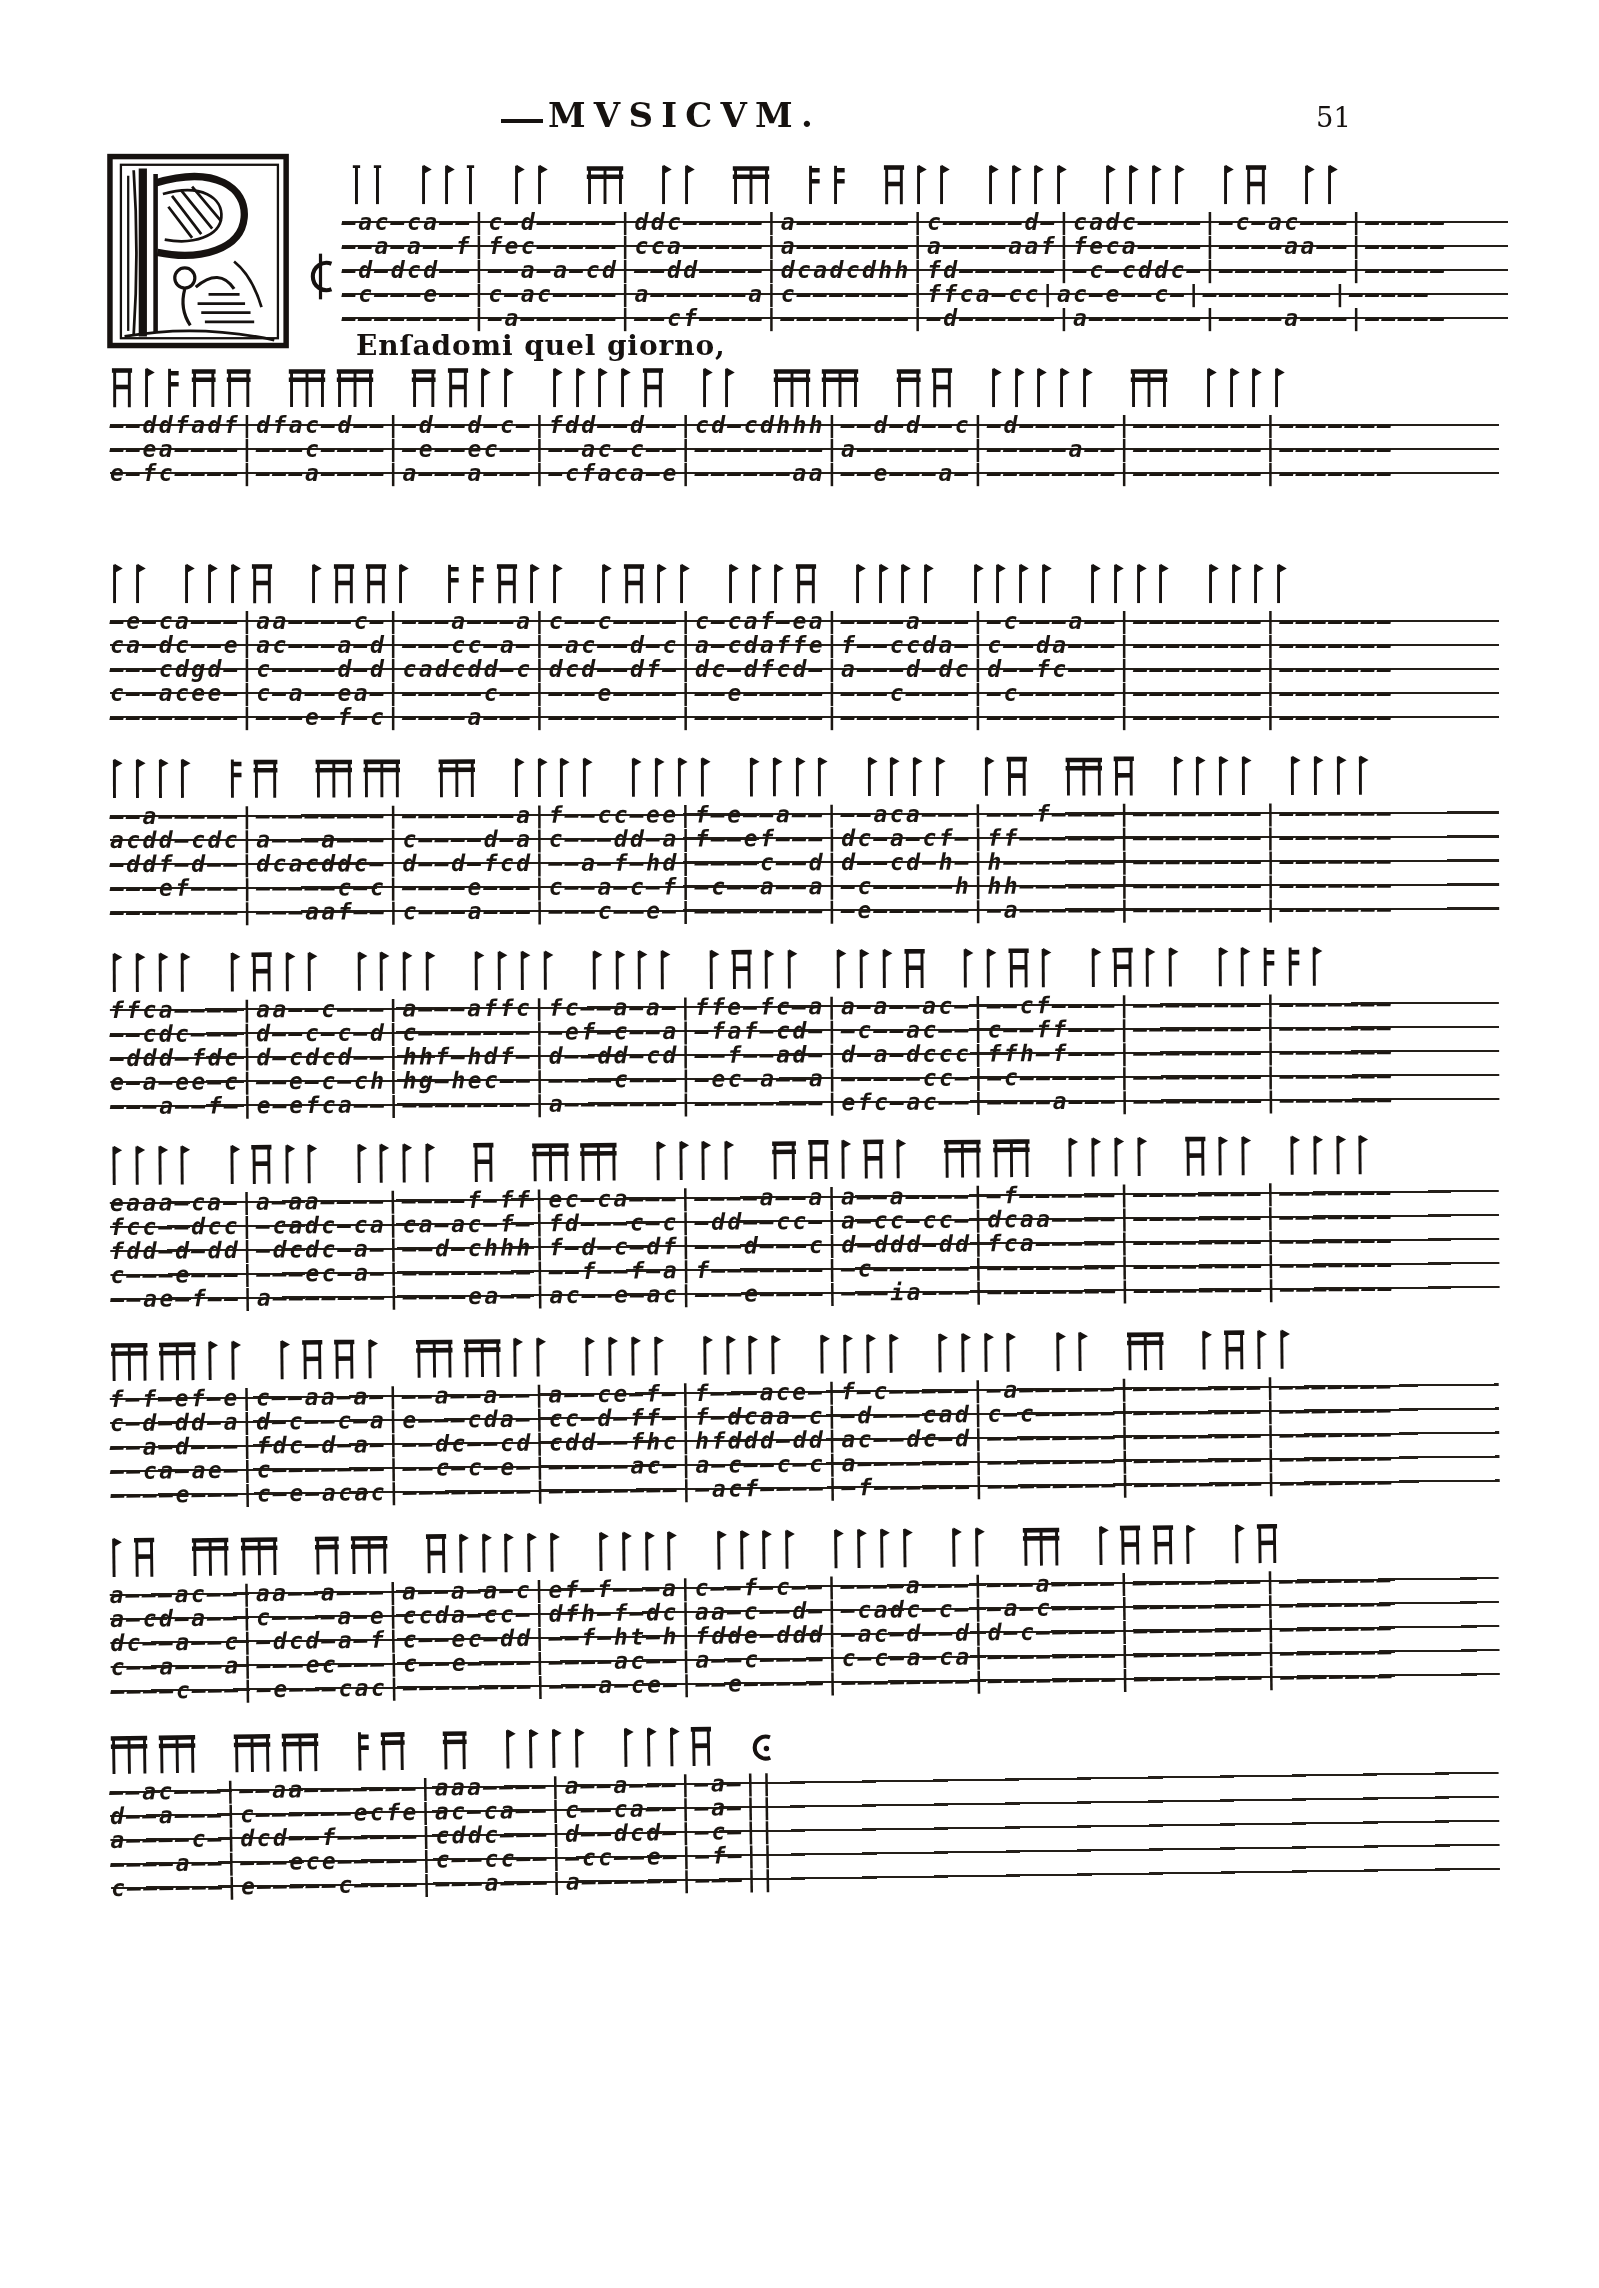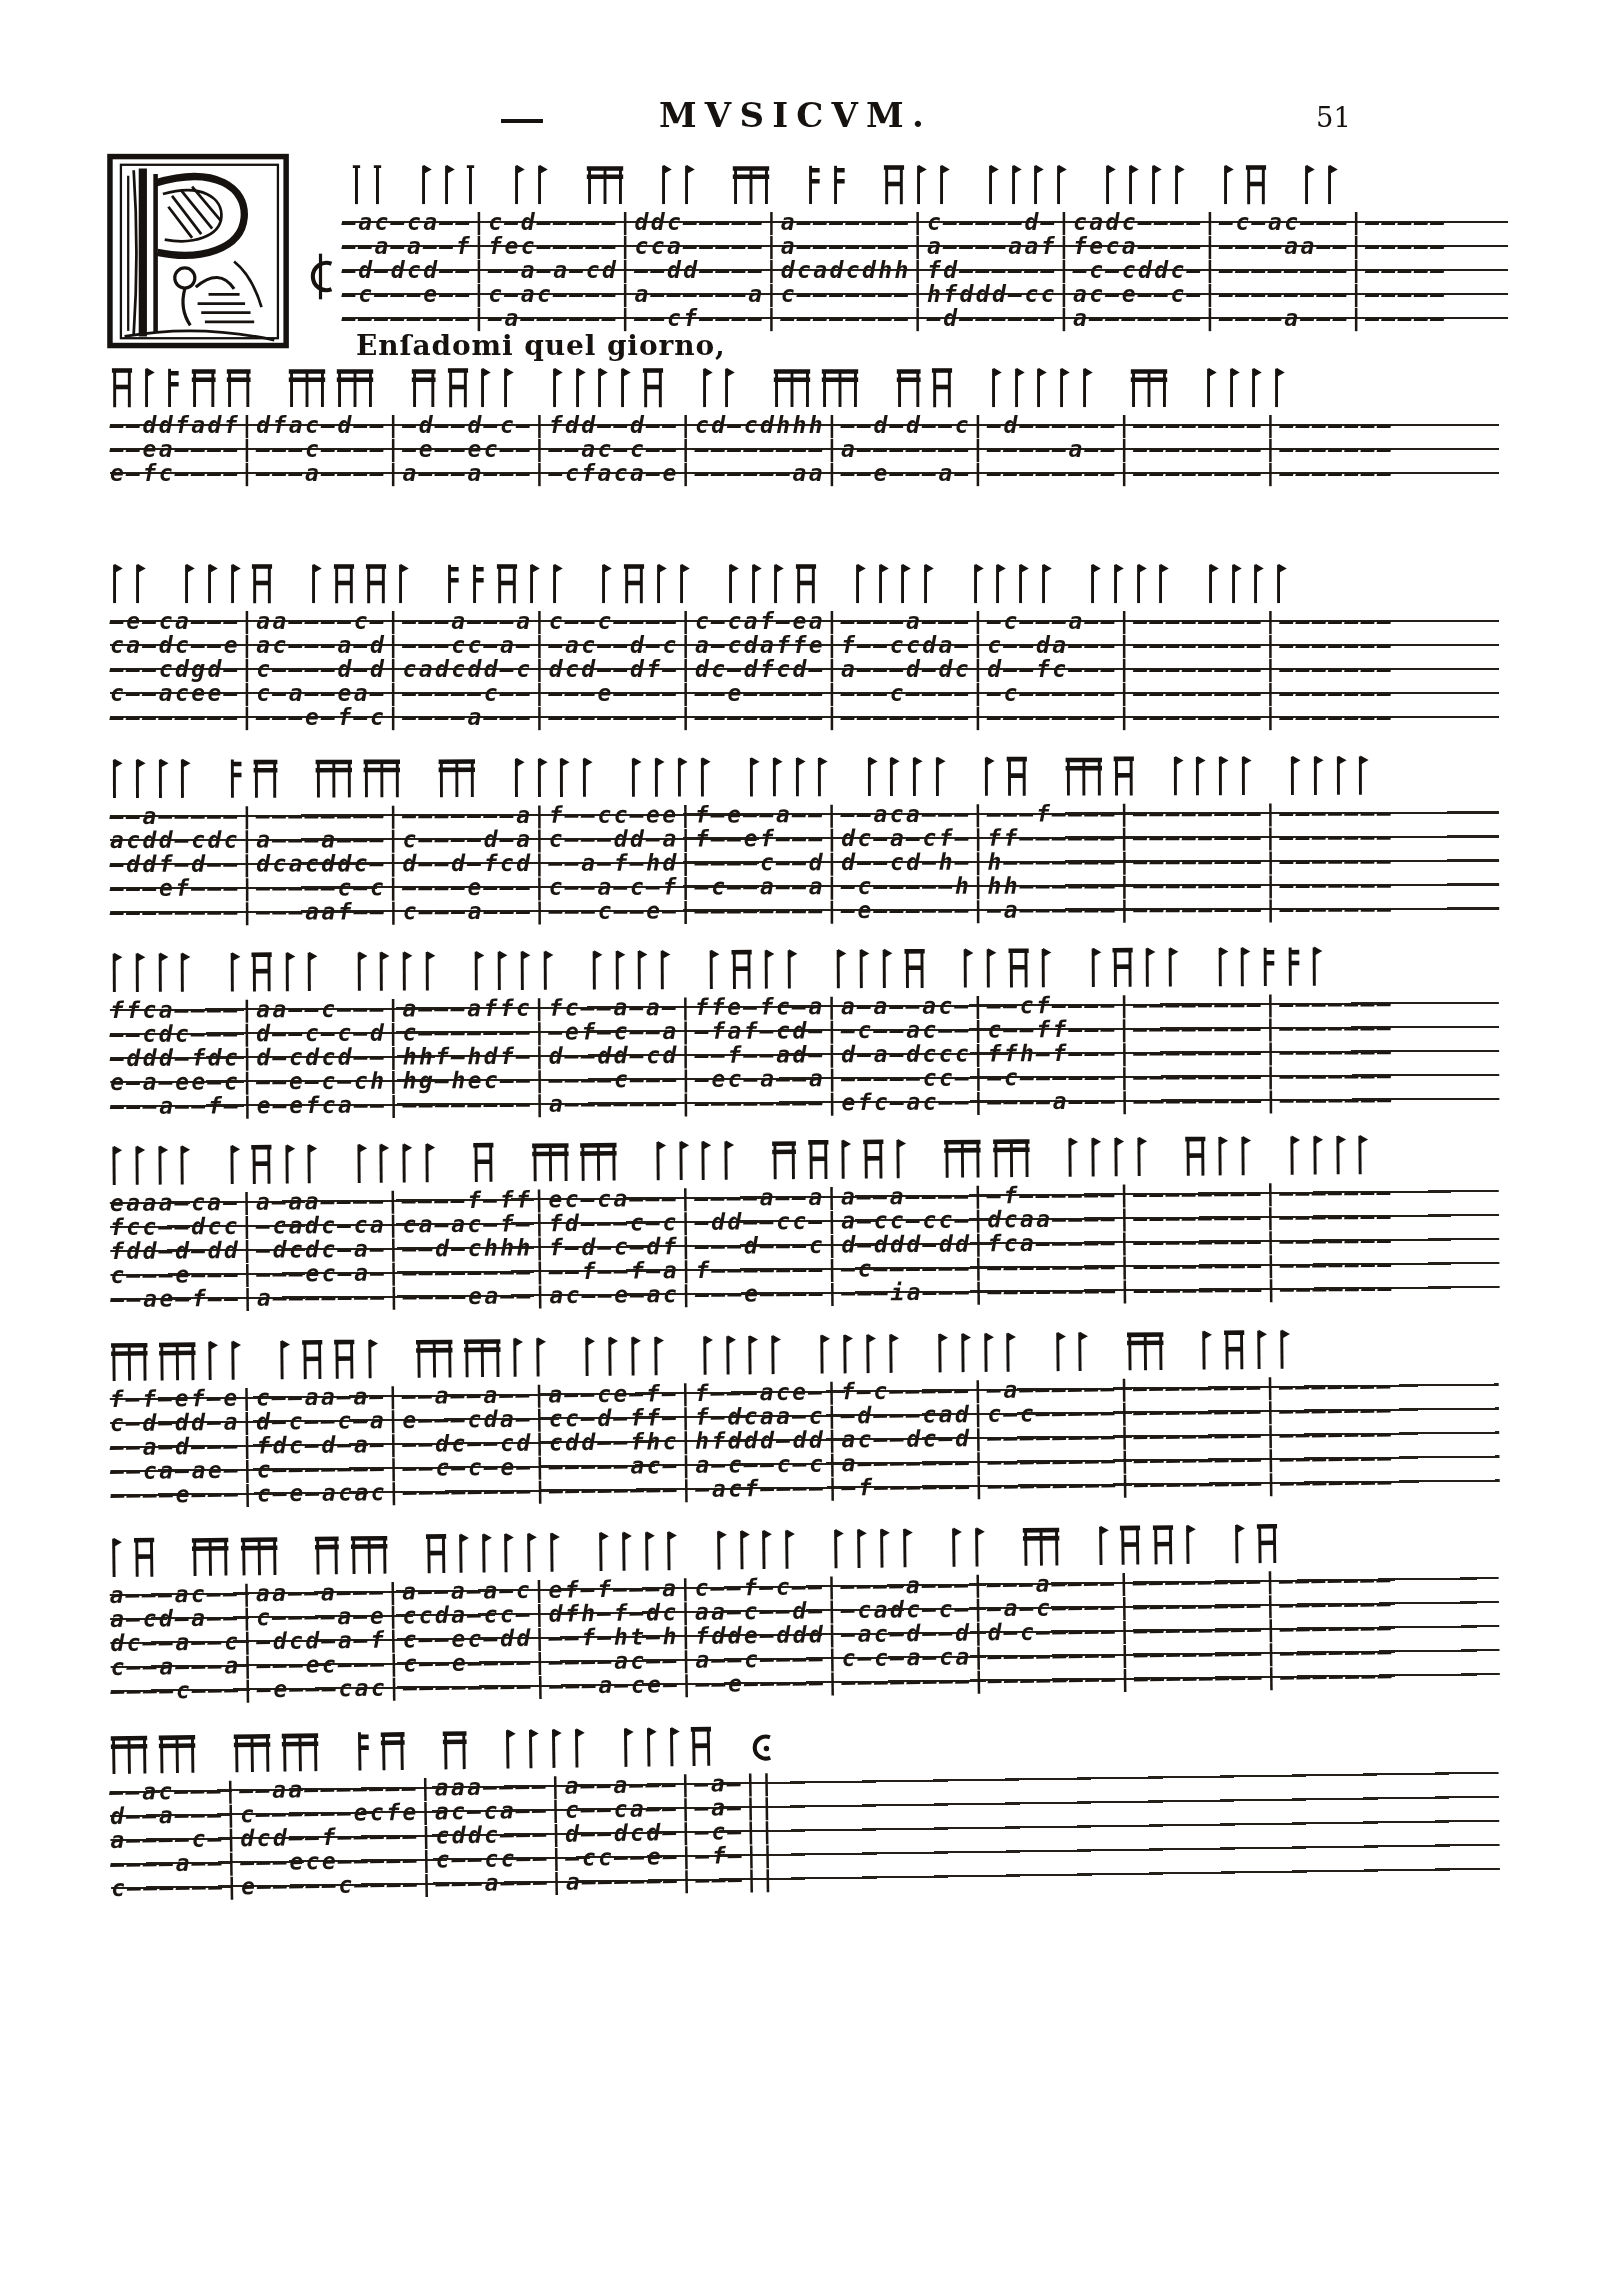--- a/index.html
+++ b/index.html
@@ -1,20 +1,20 @@
 <!DOCTYPE html>
 <html style="font-size:14.6px"><head>
 <meta charset="utf-8">
 <style>
   html,body{margin:0;padding:0;background:#ffffff;}
   #page{position:relative;width:1600px;height:2289px;background:#ffffff;color:#1b1611;
         font-family:"DejaVu Serif", serif;overflow:hidden;}
 
   
-  .title{position:absolute;top:95px;left:548px;width:384px;text-align:right;
+  .title{position:absolute;top:95px;left:548px;width:384px;text-align:left;
          font-size:34px;font-weight:700;letter-spacing:8.2px;color:#161210;}
   .title-dash{position:absolute;top:119px;left:501px;width:42px;height:3.7px;background:#161210;}
   .pagenum{position:absolute;top:102px;left:1316px;font-size:27.4px;color:#161210;}
 
   
   .initial{position:absolute;top:152px;left:106px;}
 
   
   .system{position:absolute;left:110px;width:1389px;}
   .sys1{top:155px;left:302px;width:1206px;}
@@ -205,21 +205,21 @@
     <div class="staff">
       <span class="mensur">
         <svg width="33" height="53" viewBox="0 0 36 58">
           <path d="M30 15 A15 15 0 1 0 30 43" fill="none" stroke="#161210" stroke-width="4.5"></path>
           <path d="M18 4 V54" stroke="#161210" stroke-width="3.5"></path>
         </svg>
       </span>
       <div class="tabline">–ac–ca––|c–d–––––|ddc–––––|a–––––––|c–––––d–|cadc––––|–c–ac–––|–––––</div>
       <div class="tabline">––a–a––f|fec–––––|cca–––––|a–––––––|a––––aaf|feca––––|––––aa––|–––––</div>
       <div class="tabline">–d–dcd––|––a–a–cd|––dd––––|dcadcdhh|fd––––––|–c–cddc–|––––––––|–––––</div>
-      <div class="tabline">–c–––e––|c–ac––––|a––––––a|c–––––––|hfddd–cc|ac–e––c–|––––––––|–––––</div>
+      <div class="tabline">–c–––e––|c–ac––––|a––––––a|c–––––––|ffca–cc|ac–e––c–|––––––––|–––––</div>
       <div class="tabline">––––––––|–a––––––|––cf––––|––––––––|–d––––––|a–––––––|––––a–––|–––––</div>
     </div>
   </div>
 
   <div class="system sys2">
     <div class="flags">
         <span class="fl"><svg width="24" height="44" viewBox="0 0 26 48">
             <path d="M5 7 V46 M21 7 V46" stroke="#161210" stroke-width="3.2" fill="none"></path>
             <path d="M2 6 H24" stroke="#161210" stroke-width="5"></path>
             <path d="M5 24 H21" stroke="#161210" stroke-width="5"></path>

